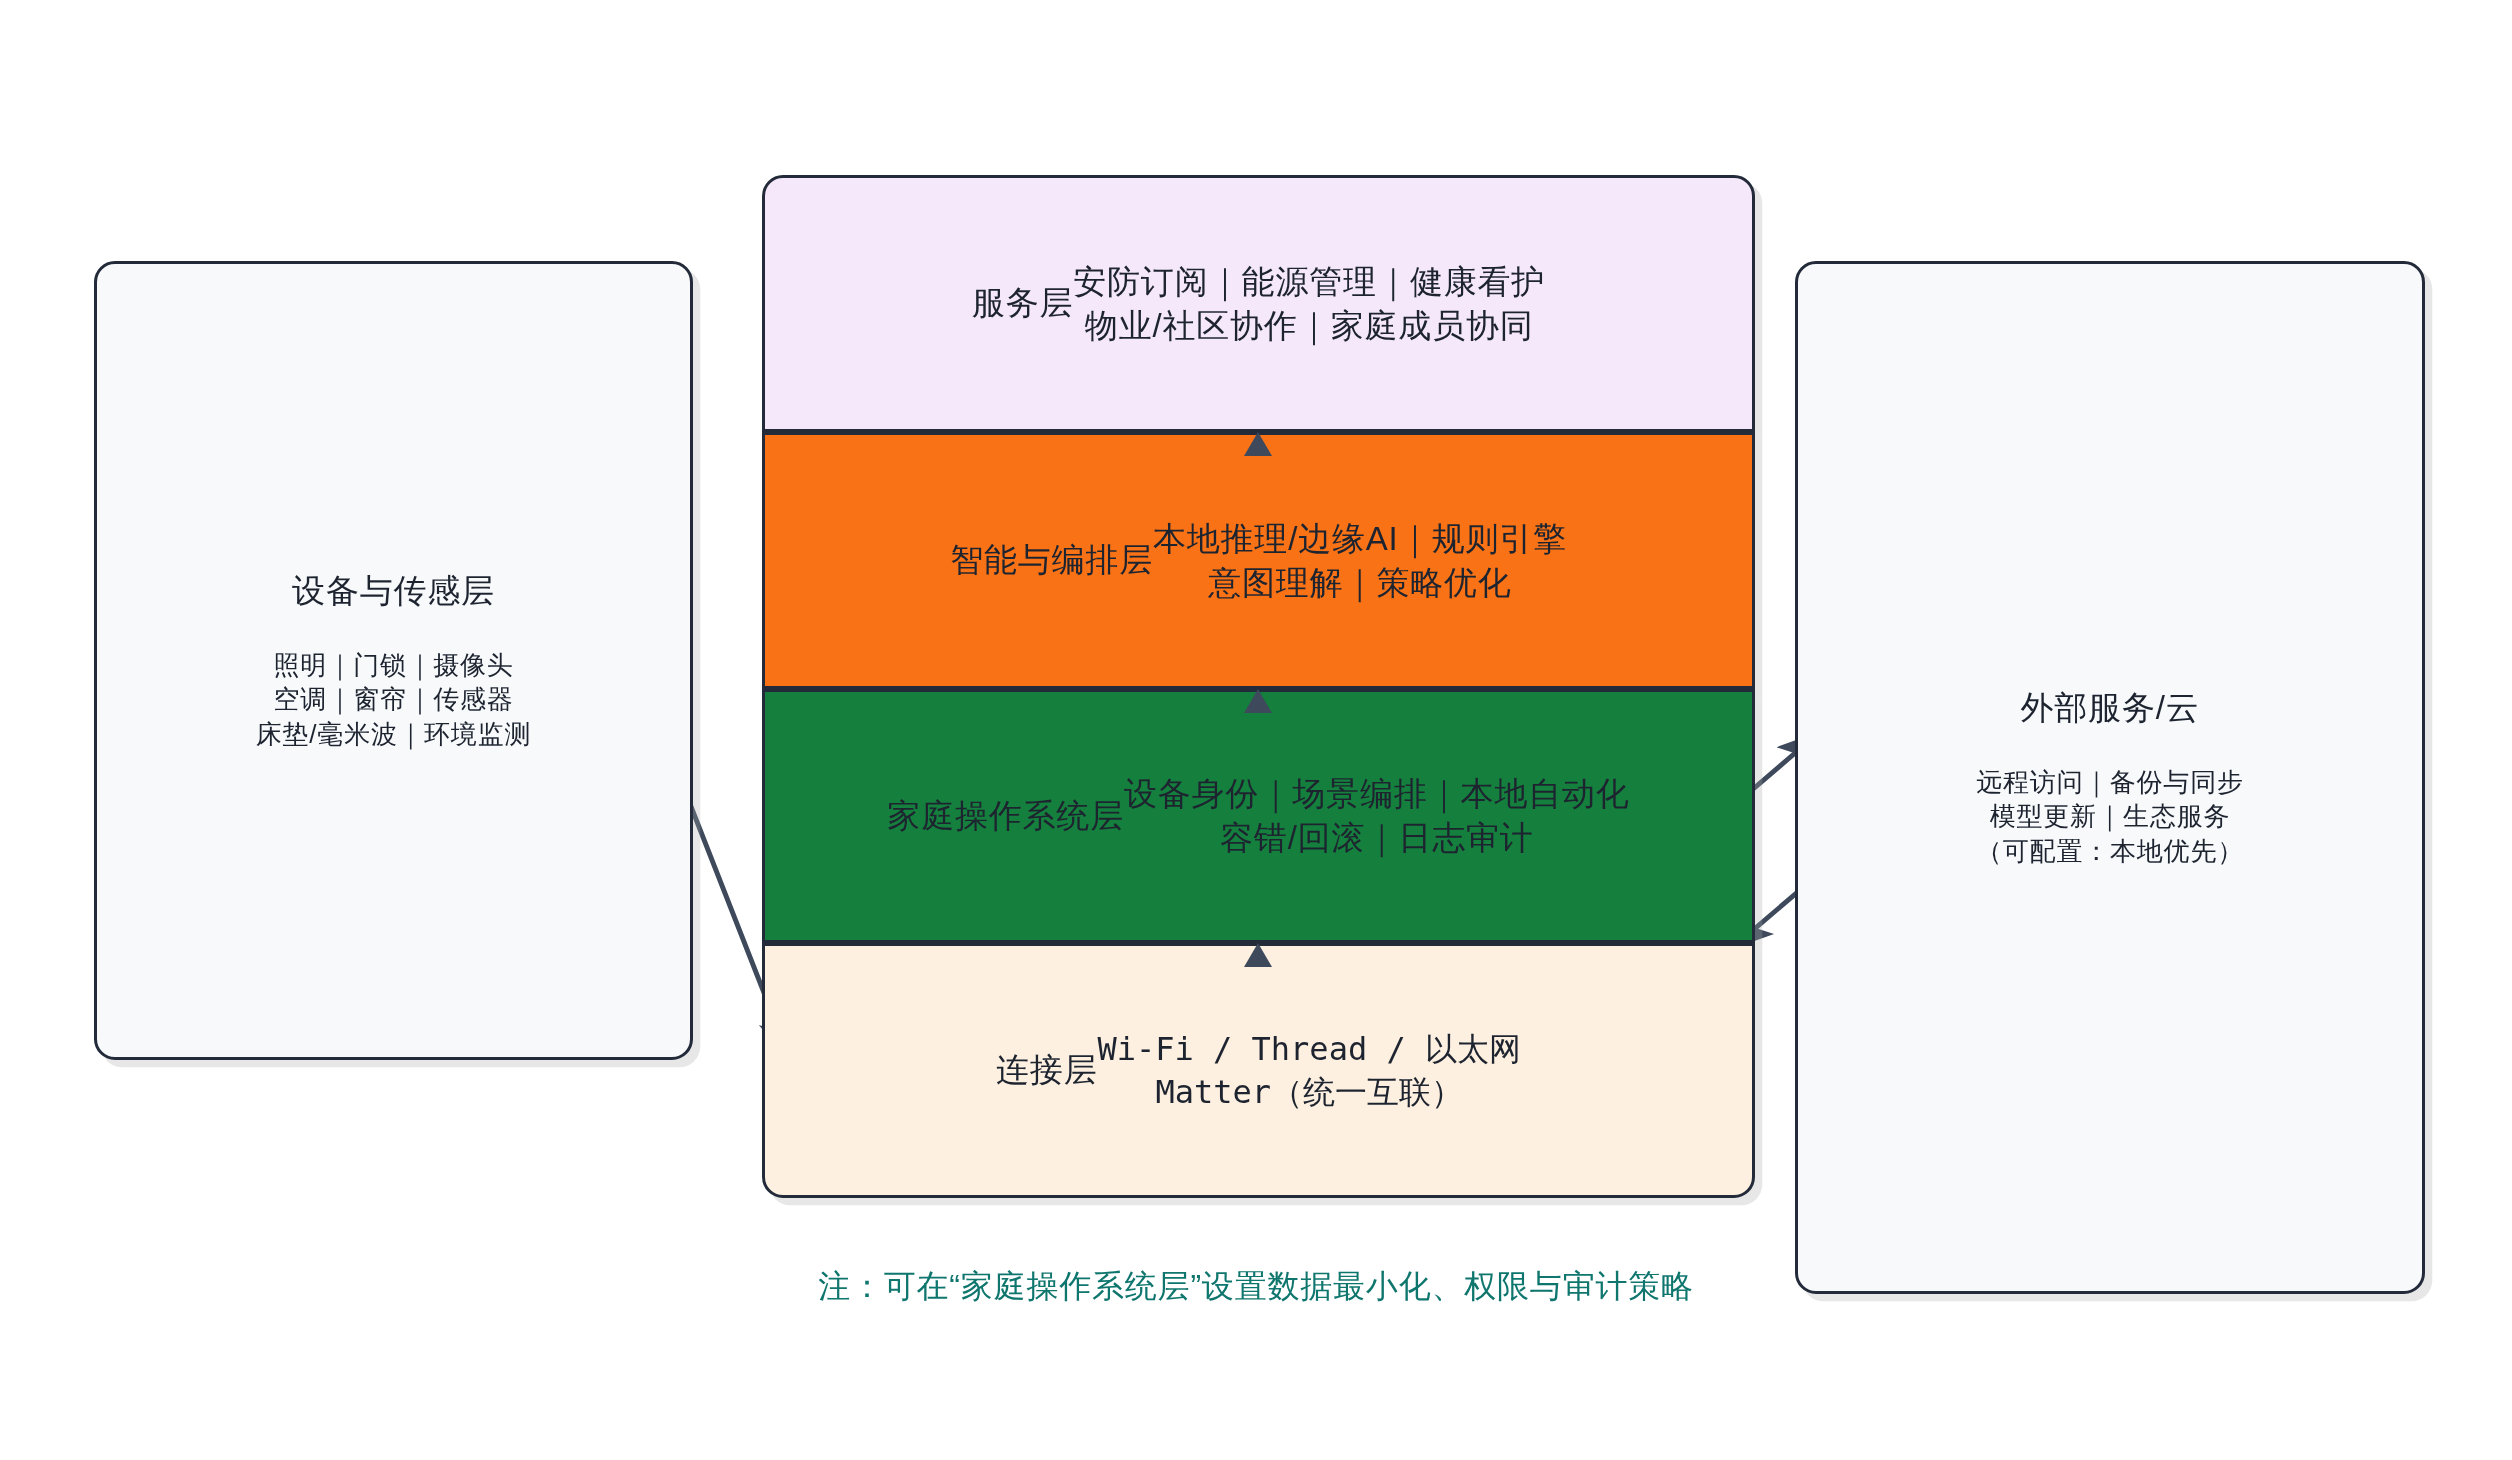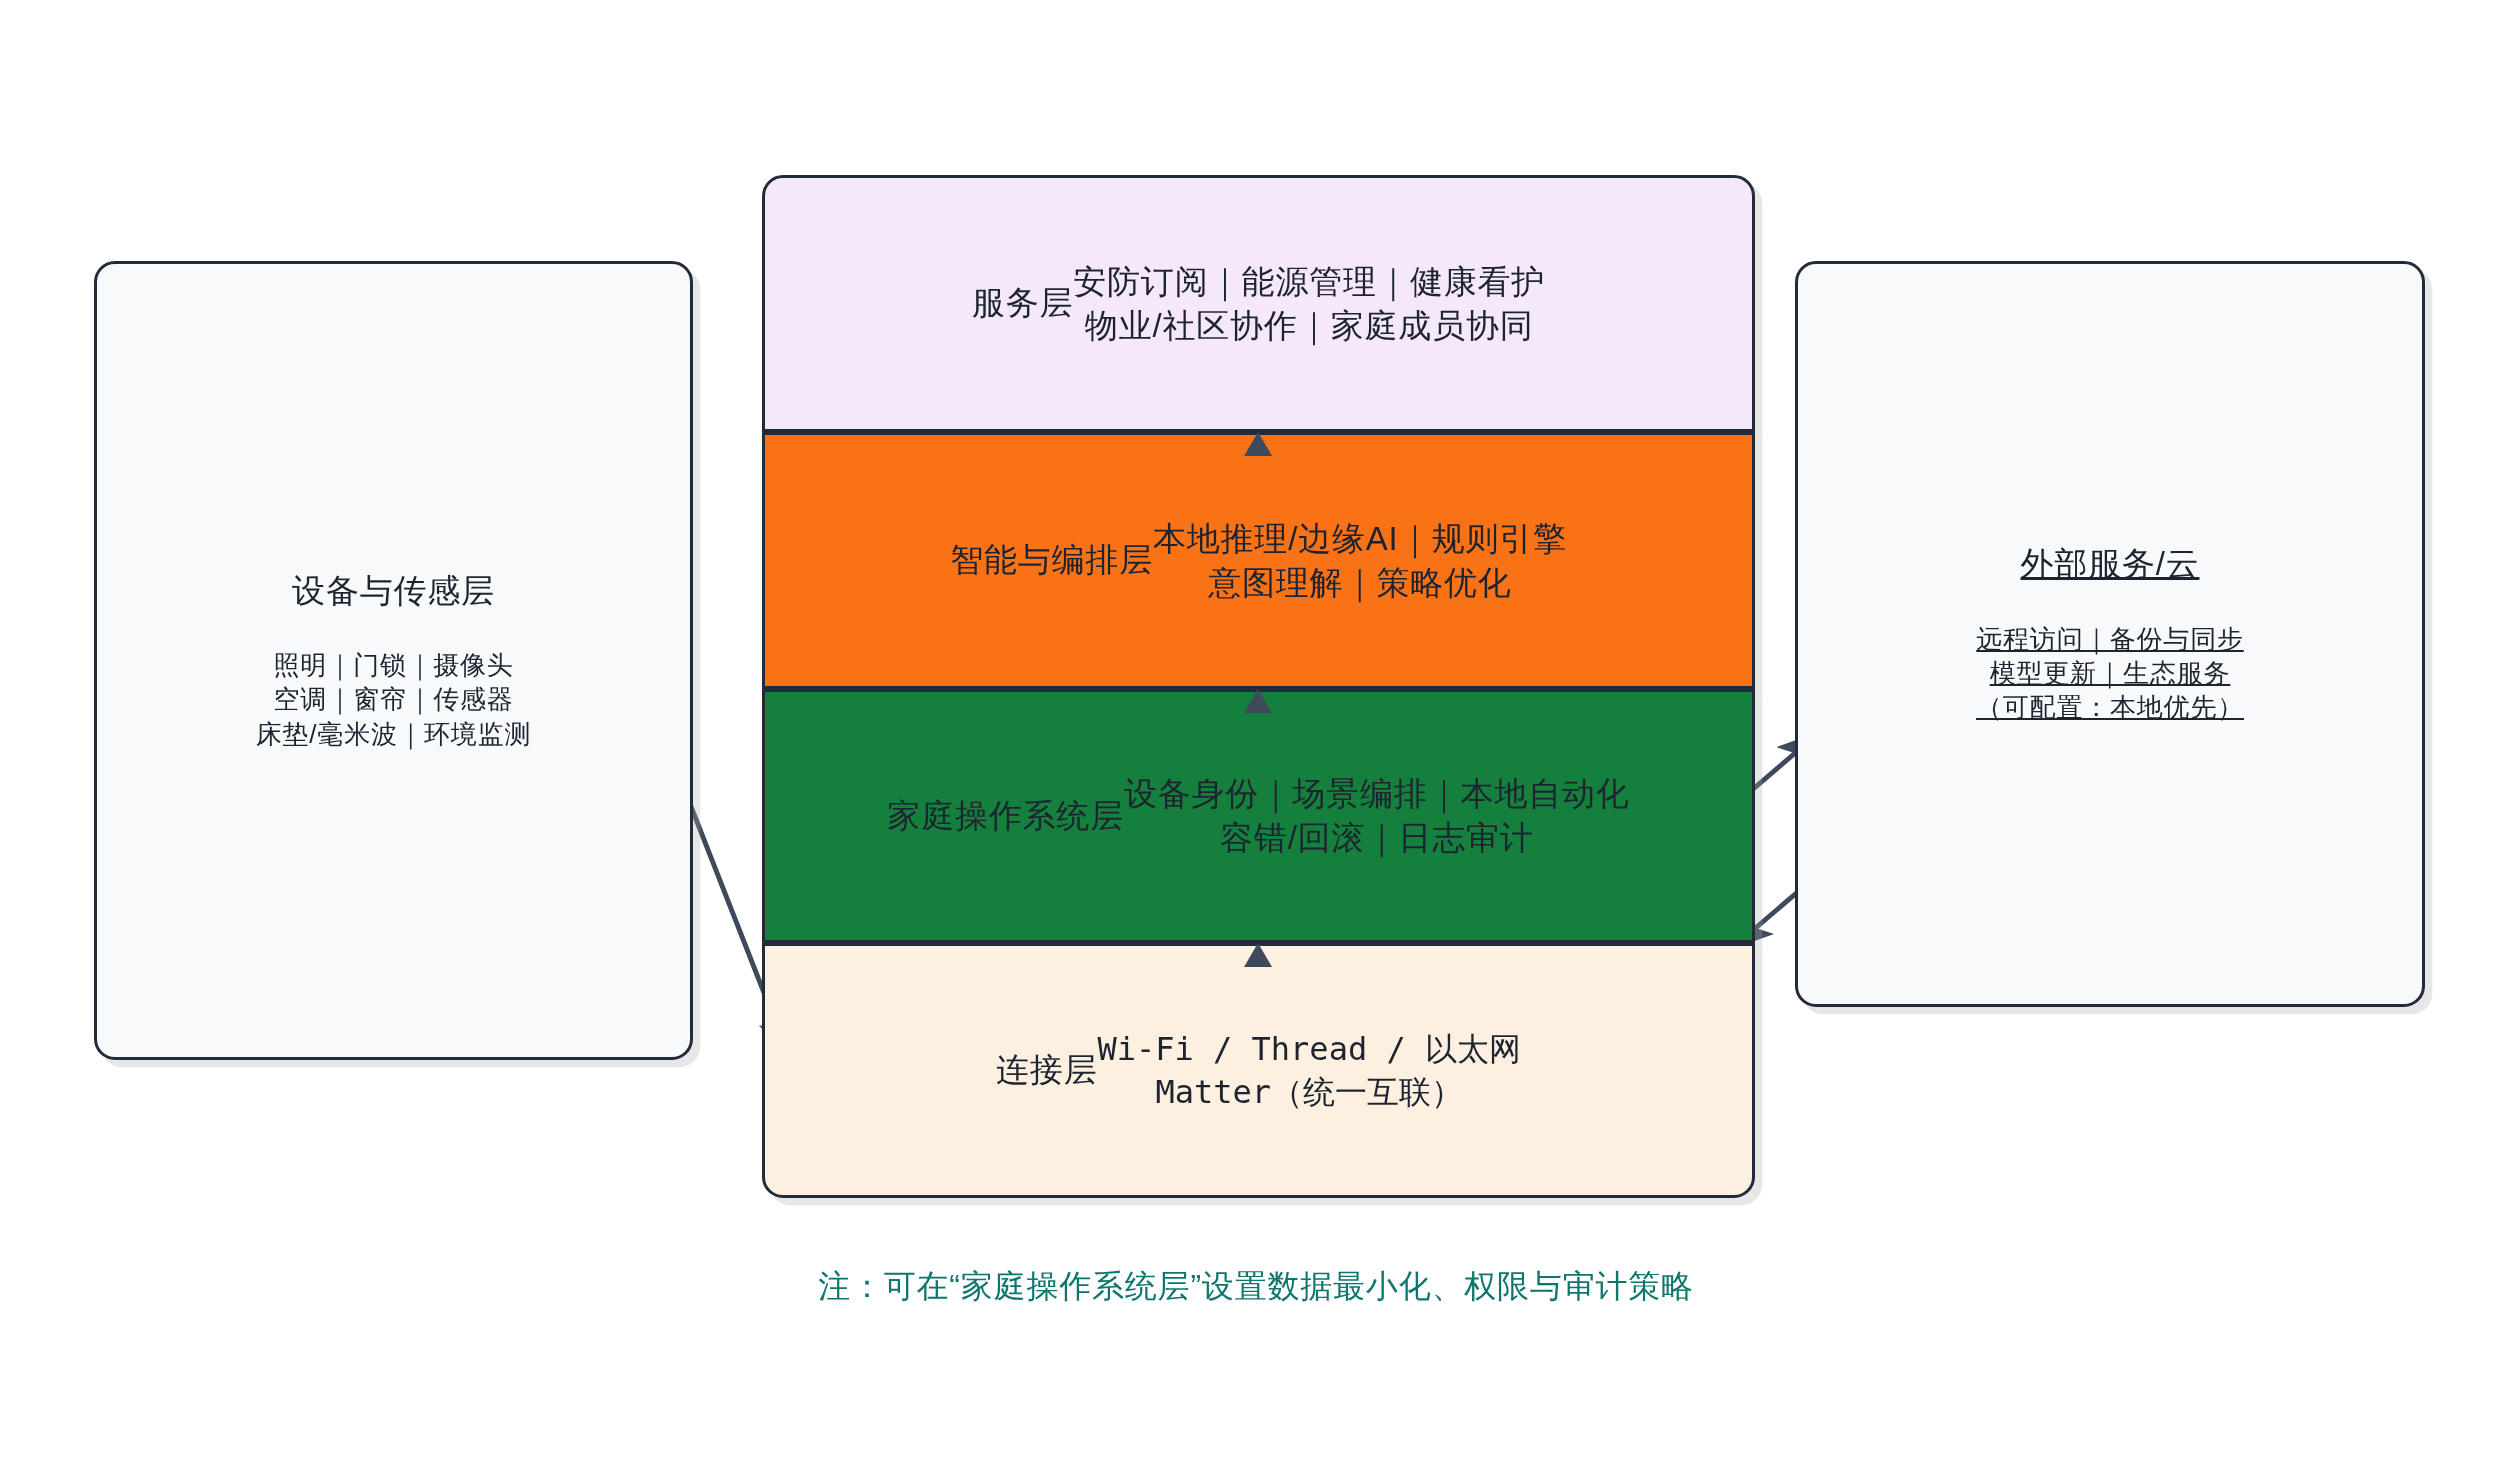--- a/index.html
+++ b/index.html
@@ -130,21 +130,21 @@
   <div class="box side-box" id="left-box" style="left:94px;top:261px;width:599px;height:799px;">
     <div class="box-title">设备与传感层</div>
     <div class="gap"></div>
     <div class="box-lines">
       <div>照明｜门锁｜摄像头</div>
       <div>空调｜窗帘｜传感器</div>
       <div>床垫/毫米波｜环境监测</div>
     </div>
   </div>
 
-  <div class="box side-box" id="right-box" style="left:1795px;top:261px;width:630px;height:746px;text-decoration:underline;">
+  <div class="box side-box" id="right-box" style="left:1795px;top:261px;width:630px;height:1033px;">
     <div class="box-title">外部服务/云</div>
     <div class="gap"></div>
     <div class="box-lines">
       <div>远程访问｜备份与同步</div>
       <div>模型更新｜生态服务</div>
       <div>（可配置：本地优先）</div>
     </div>
   </div>
 
   <div id="stack">

